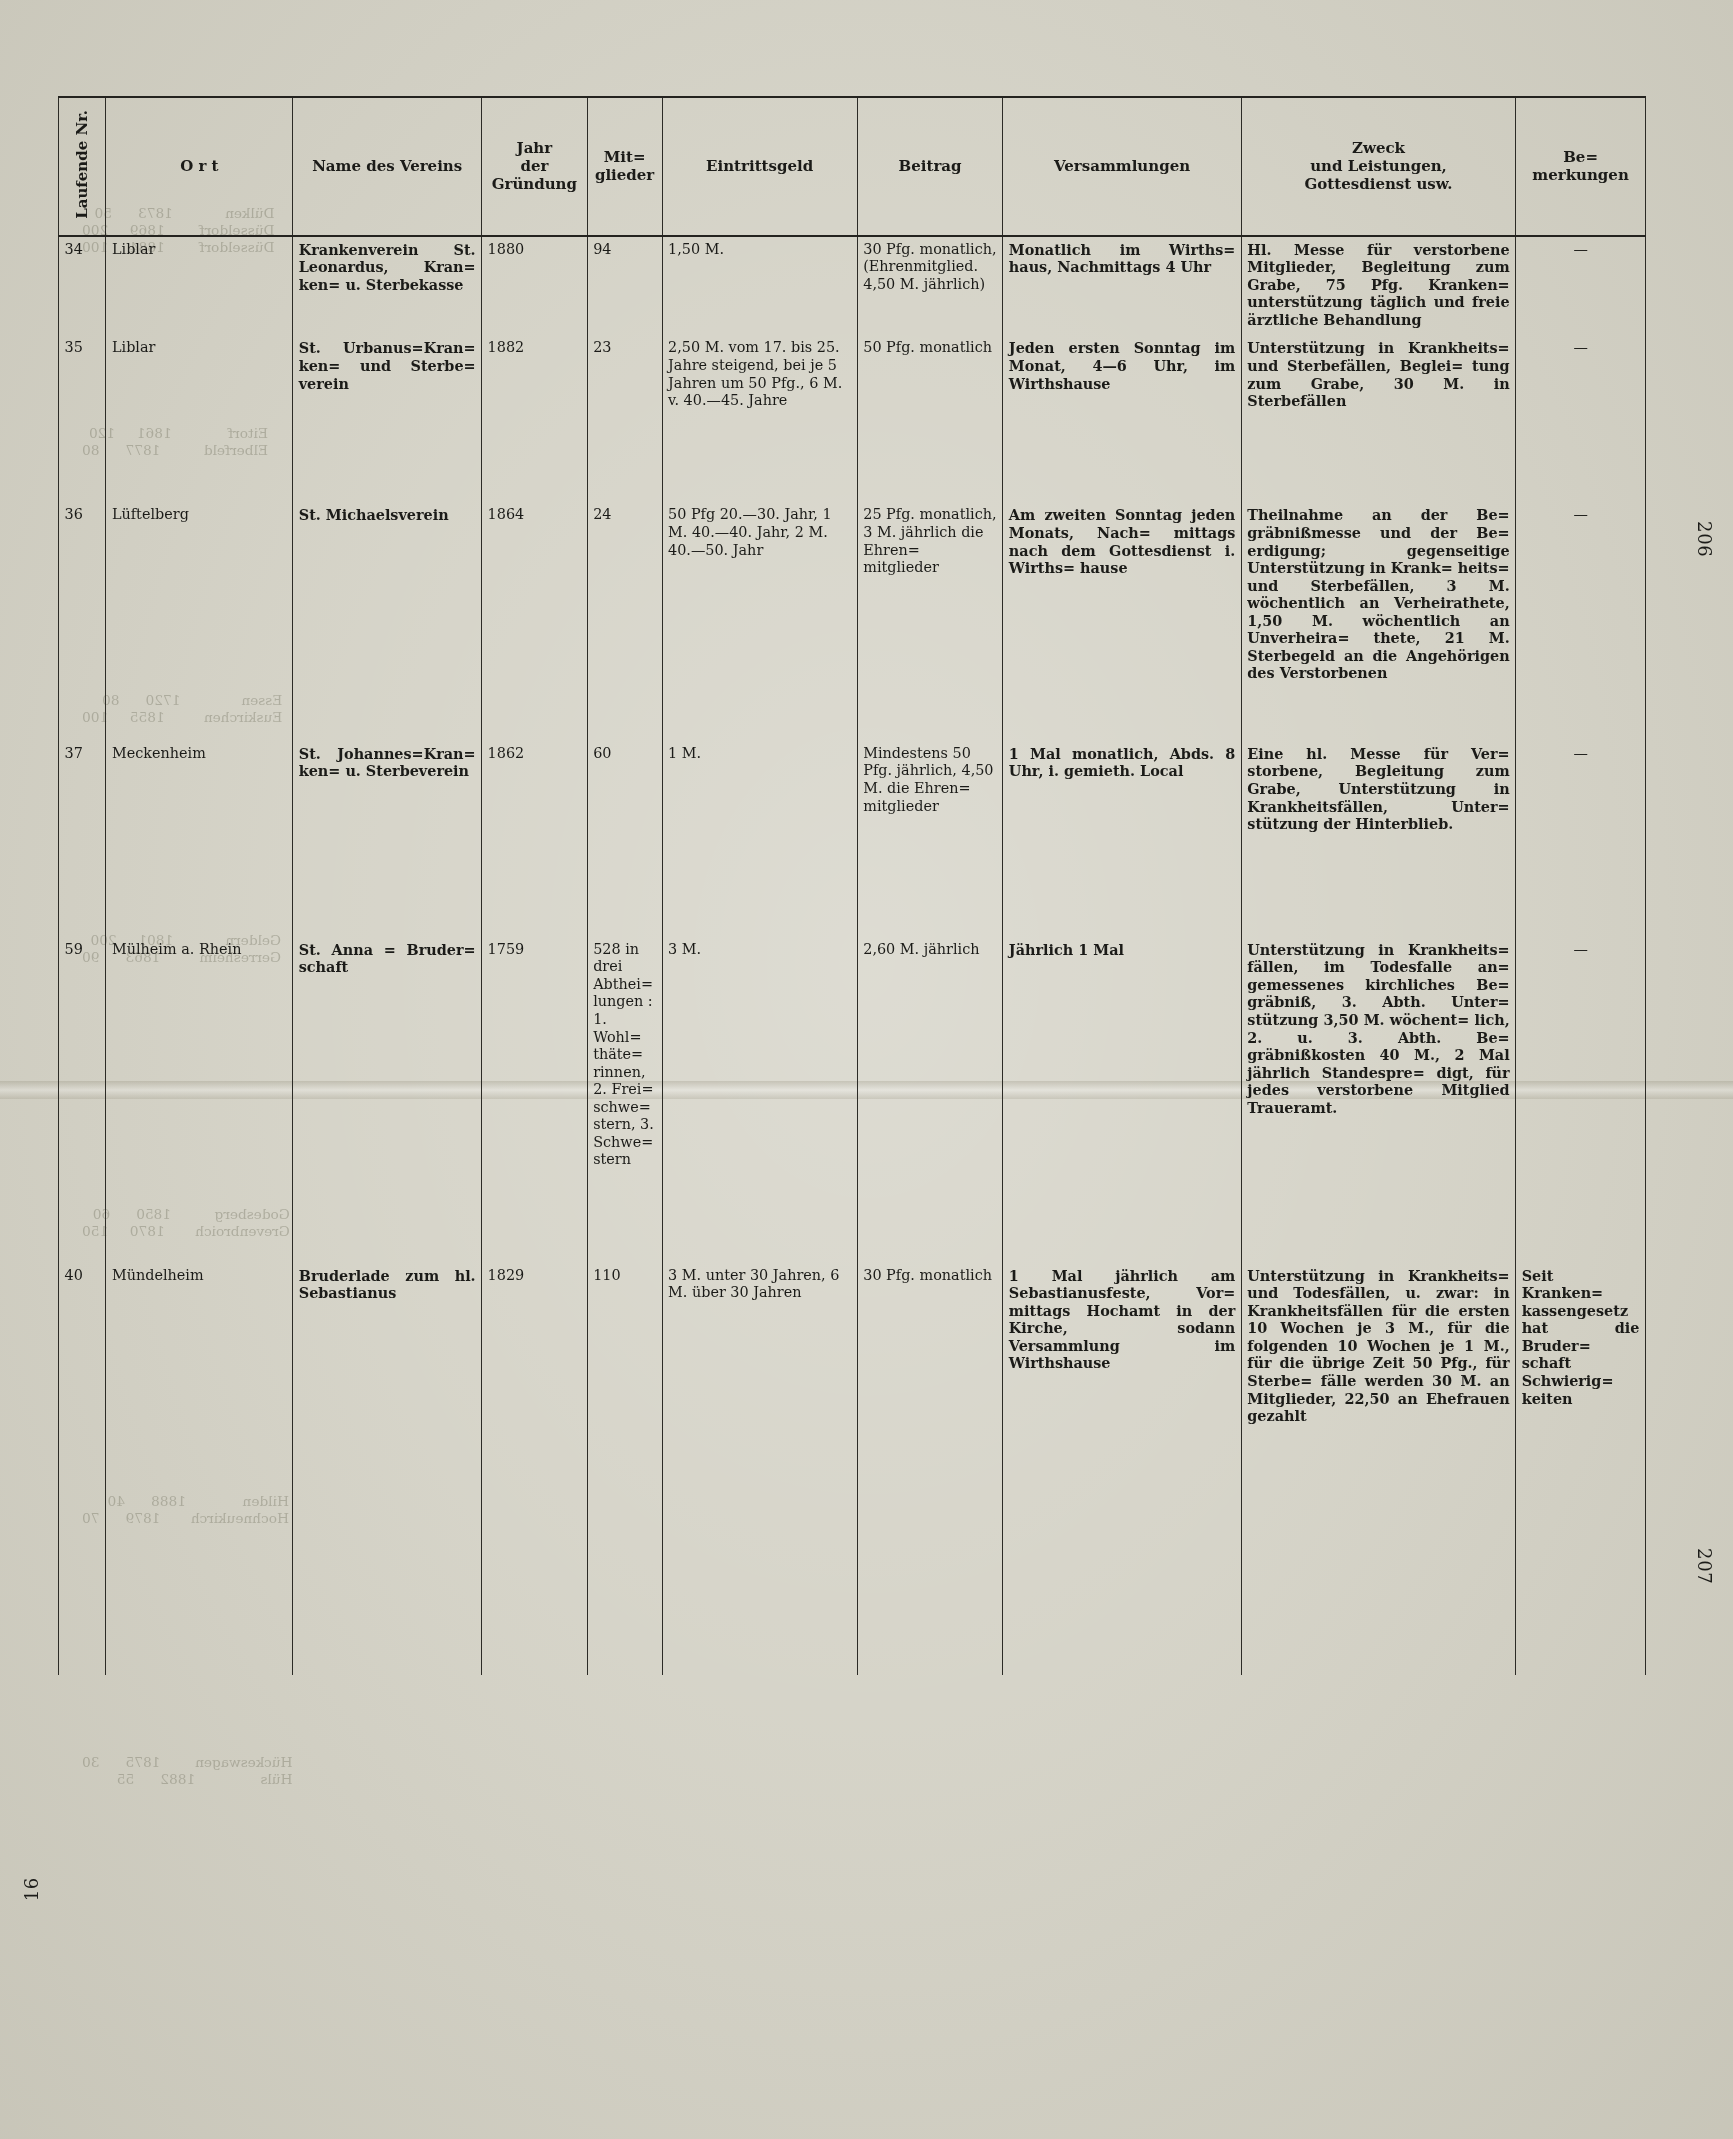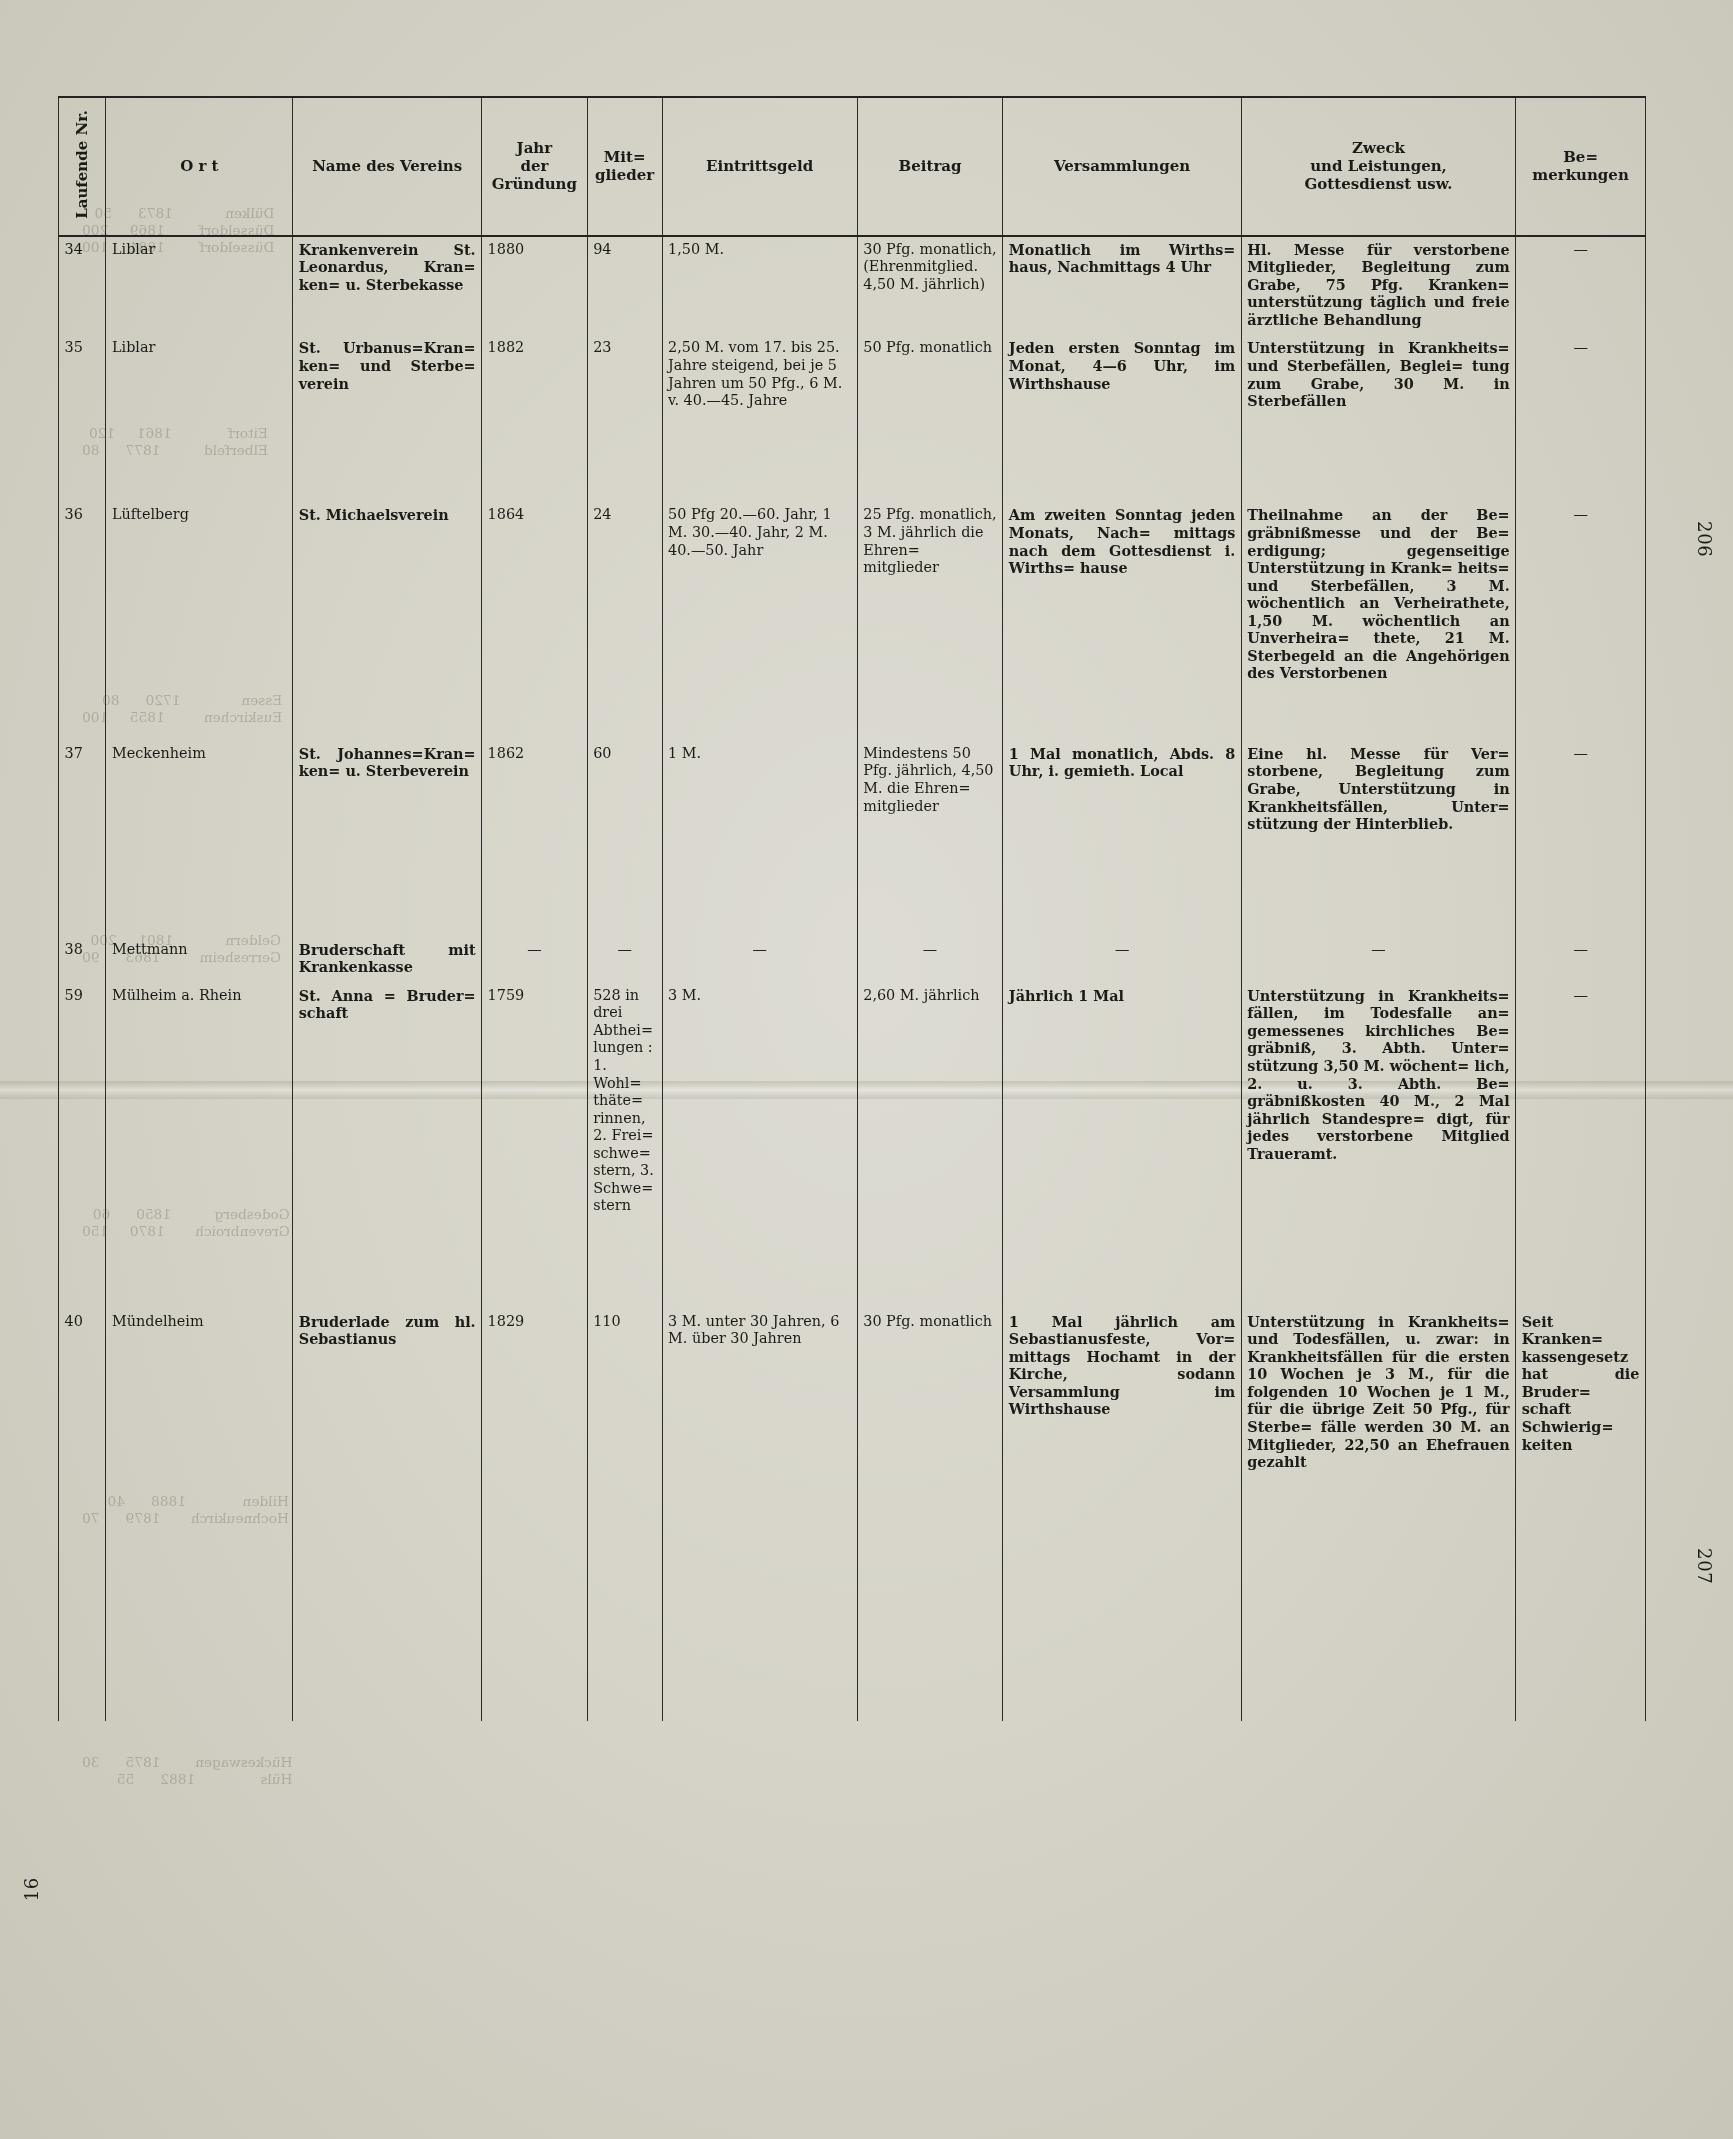--- a/index.html
+++ b/index.html
@@ -247,21 +247,21 @@
           <td></td>
           <td></td>
         </tr>
 
         <tr class="body-row">
           <td class="ctr">36</td>
           <td class="sp-l">Lüftelberg</td>
           <td class="just">St. Michaelsverein</td>
           <td class="ctr">1864</td>
           <td class="ctr">24</td>
-          <td class="ctr">50 Pfg 20.—60. Jahr, 1 M. 30.—40. Jahr, 2 M. 40.—50. Jahr</td>
+          <td class="ctr">50 Pfg 20.—30. Jahr, 1 M. 40.—40. Jahr, 2 M. 40.—50. Jahr</td>
           <td class="ctr">25 Pfg. monatlich, 3 M. jährlich die Ehren= mitglieder</td>
           <td class="just">Am zweiten Sonntag jeden Monats, Nach= mittags nach dem Gottesdienst i. Wirths= hause</td>
           <td class="just">Theilnahme an der Be= gräbnißmesse und der Be= erdigung; gegenseitige Unterstützung in Krank= heits= und Sterbefällen, 3 M. wöchentlich an Verheirathete, 1,50 M. wöchentlich an Unverheira= thete, 21 M. Sterbegeld an die Angehörigen des Verstorbenen</td>
           <td class="dash">—</td>
         </tr>
 
         <tr class="body-row">
           <td style="height:41px;"></td>
           <td></td>
           <td></td>
@@ -280,32 +280,20 @@
           <td class="just">St. Johannes=Kran= ken= u. Sterbeverein</td>
           <td class="ctr">1862</td>
           <td class="ctr">60</td>
           <td class="ctr">1 M.</td>
           <td class="ctr" style="height:185px;margin-left:7px;">Mindestens 50 Pfg. jährlich, 4,50 M. die Ehren= mitglieder</td>
           <td class="just">1 Mal monatlich, Abds. 8 Uhr, i. gemieth. Local</td>
           <td class="just">Eine hl. Messe für Ver= storbene, Begleitung zum Grabe, Unterstützung in Krankheitsfällen, Unter= stützung der Hinterblieb.</td>
           <td class="dash">—</td>
         </tr>
 
-        <tr class="body-row">
-          <td class="ctr">38</td>
-          <td class="sp-l">Mettmann</td>
-          <td class="just">Bruderschaft mit Krankenkasse</td>
-          <td class="dash">—</td>
-          <td class="dash">—</td>
-          <td class="dash">—</td>
-          <td class="dash">—</td>
-          <td class="dash">—</td>
-          <td class="dash">—</td>
-          <td class="dash">—</td>
-        </tr>
 
         <tr class="body-row">
           <td class="ctr">59</td>
           <td class="sp-l">Mülheim a. Rhein</td>
           <td class="just">St. Anna = Bruder= schaft</td>
           <td class="ctr">1759</td>
           <td class="ctr" style="height:315px;">528 in drei Abthei= lungen : 1. Wohl= thäte= rinnen, 2. Frei= schwe= stern, 3. Schwe= stern</td>
           <td class="ctr">3 M.</td>
           <td class="ctr">2,60 M. jährlich</td>
           <td class="just">Jährlich 1 Mal</td>

